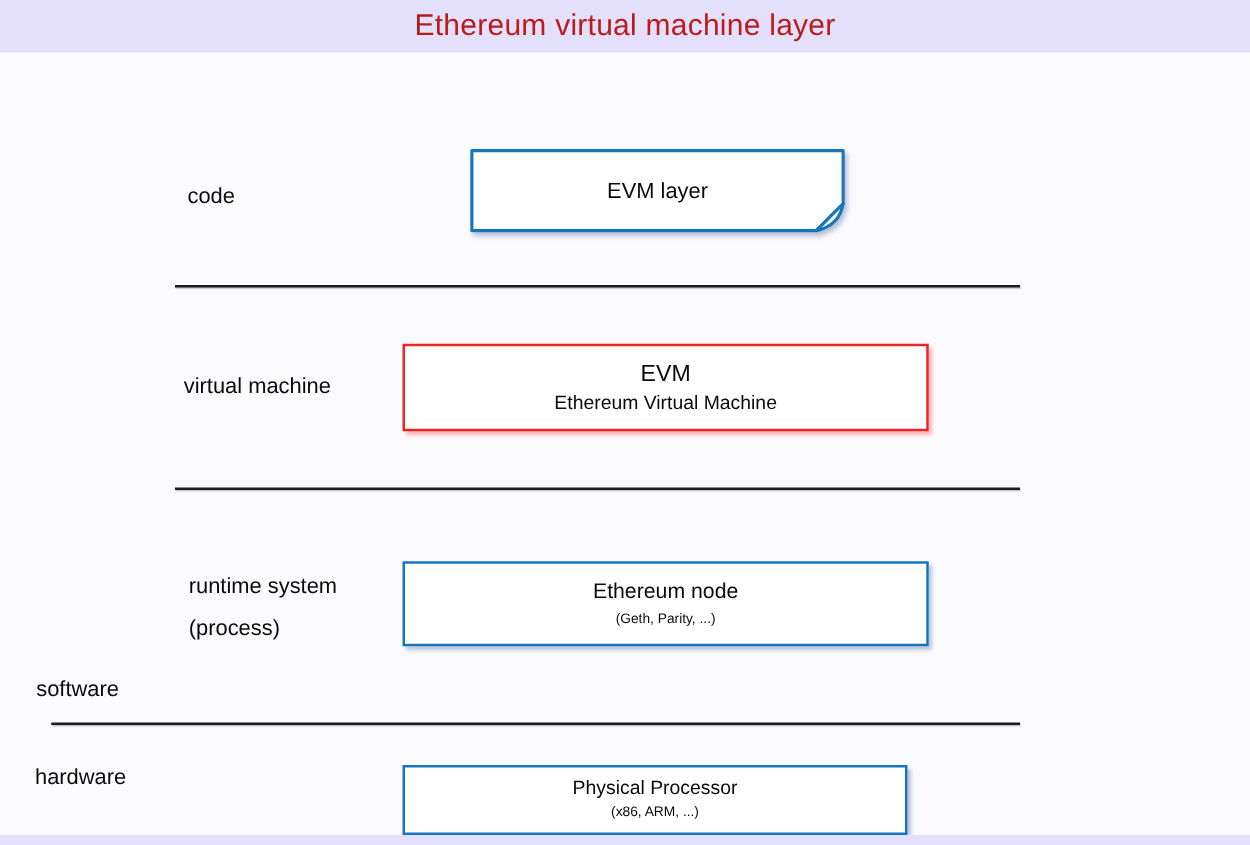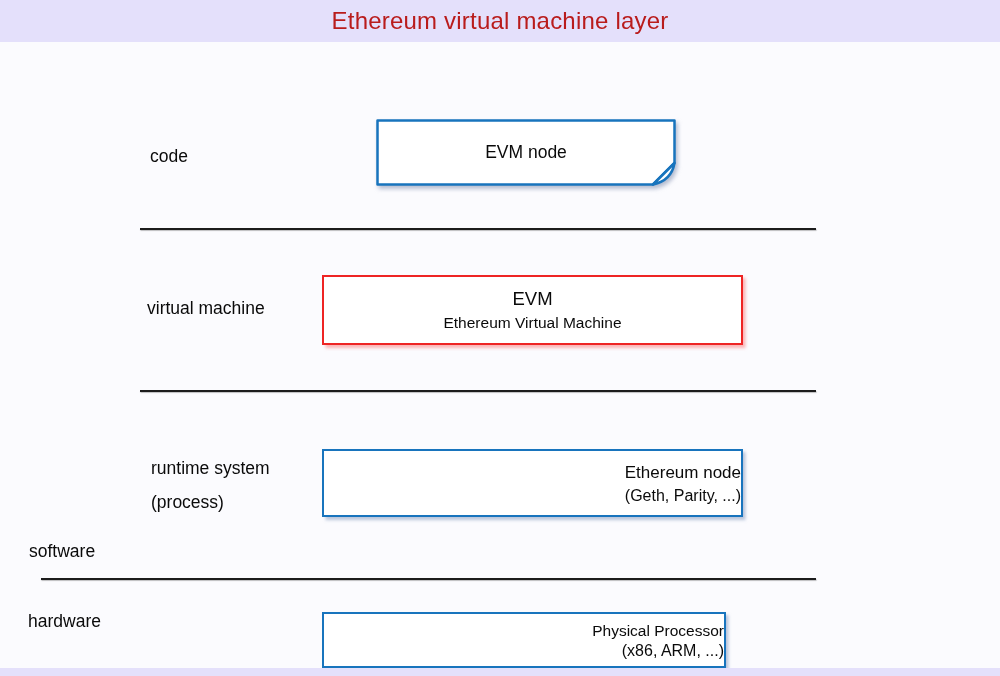--- a/index.html
+++ b/index.html
@@ -29,30 +29,29 @@
     position:absolute;font-size:17.5px;line-height:22px;white-space:nowrap;
   }
   .box{
     position:absolute;box-sizing:border-box;background:#ffffff;
     display:flex;flex-direction:column;align-items:center;justify-content:center;
     text-align:center;
   }
   .box.blue{
     border:2.5px solid #1874bd;
     box-shadow:2.5px 3px 3px rgba(140,160,195,0.6);
-    align-items:flex-end;
   }
   .box.red{
     border:2.5px solid #ee2424;
     box-shadow:2.5px 3px 3px rgba(250,140,140,0.65);
   }
   .t-big{font-size:18.5px;line-height:24px;}
   .t-mid{font-size:17px;line-height:22px;}
   .t-sub15{font-size:15.5px;line-height:20px;margin-top:2px;}
-  .t-sub12{font-size:16px;line-height:17px;margin-top:3px;}
+  .t-sub12{font-size:11px;line-height:17px;margin-top:3px;}
   .note{
     position:absolute;left:376px;top:119px;width:300px;height:67px;
     filter:drop-shadow(2.5px 3px 2px rgba(120,135,170,0.55));
   }
   .note svg{position:absolute;left:0;top:0;}
   .note-label{
     position:absolute;left:0;top:0;width:100%;height:100%;
     display:flex;align-items:center;justify-content:center;
     font-size:17.5px;
   }
@@ -64,21 +63,21 @@
   <div class="title">Ethereum virtual machine layer</div>
 </div>
 
 <div class="row-label" style="left:150px;top:145px;">code</div>
 
 <div class="note">
   <svg width="300" height="67" viewBox="0 0 300 67">
     <path d="M1.5,1.5 H298.5 V44 L277,65.5 H1.5 Z" fill="#ffffff" stroke="#1874bd" stroke-width="2.5" stroke-linejoin="round"></path>
     <path d="M277,65.5 Q295.5,61.5 298.5,44 Z" fill="#ffffff" stroke="#1874bd" stroke-width="2.5" stroke-linejoin="round"></path>
   </svg>
-  <div class="note-label">EVM node</div>
+  <div class="note-label">EVM layer</div>
 </div>
 
 <div class="hline" style="left:140px;top:228px;width:676px;"></div>
 
 <div class="row-label" style="left:147px;top:297px;">virtual machine</div>
 
 <div class="box red" style="left:322px;top:275px;width:421px;height:70px;">
   <div class="t-big">EVM</div>
   <div class="t-sub15">Ethereum Virtual Machine</div>
 </div>

